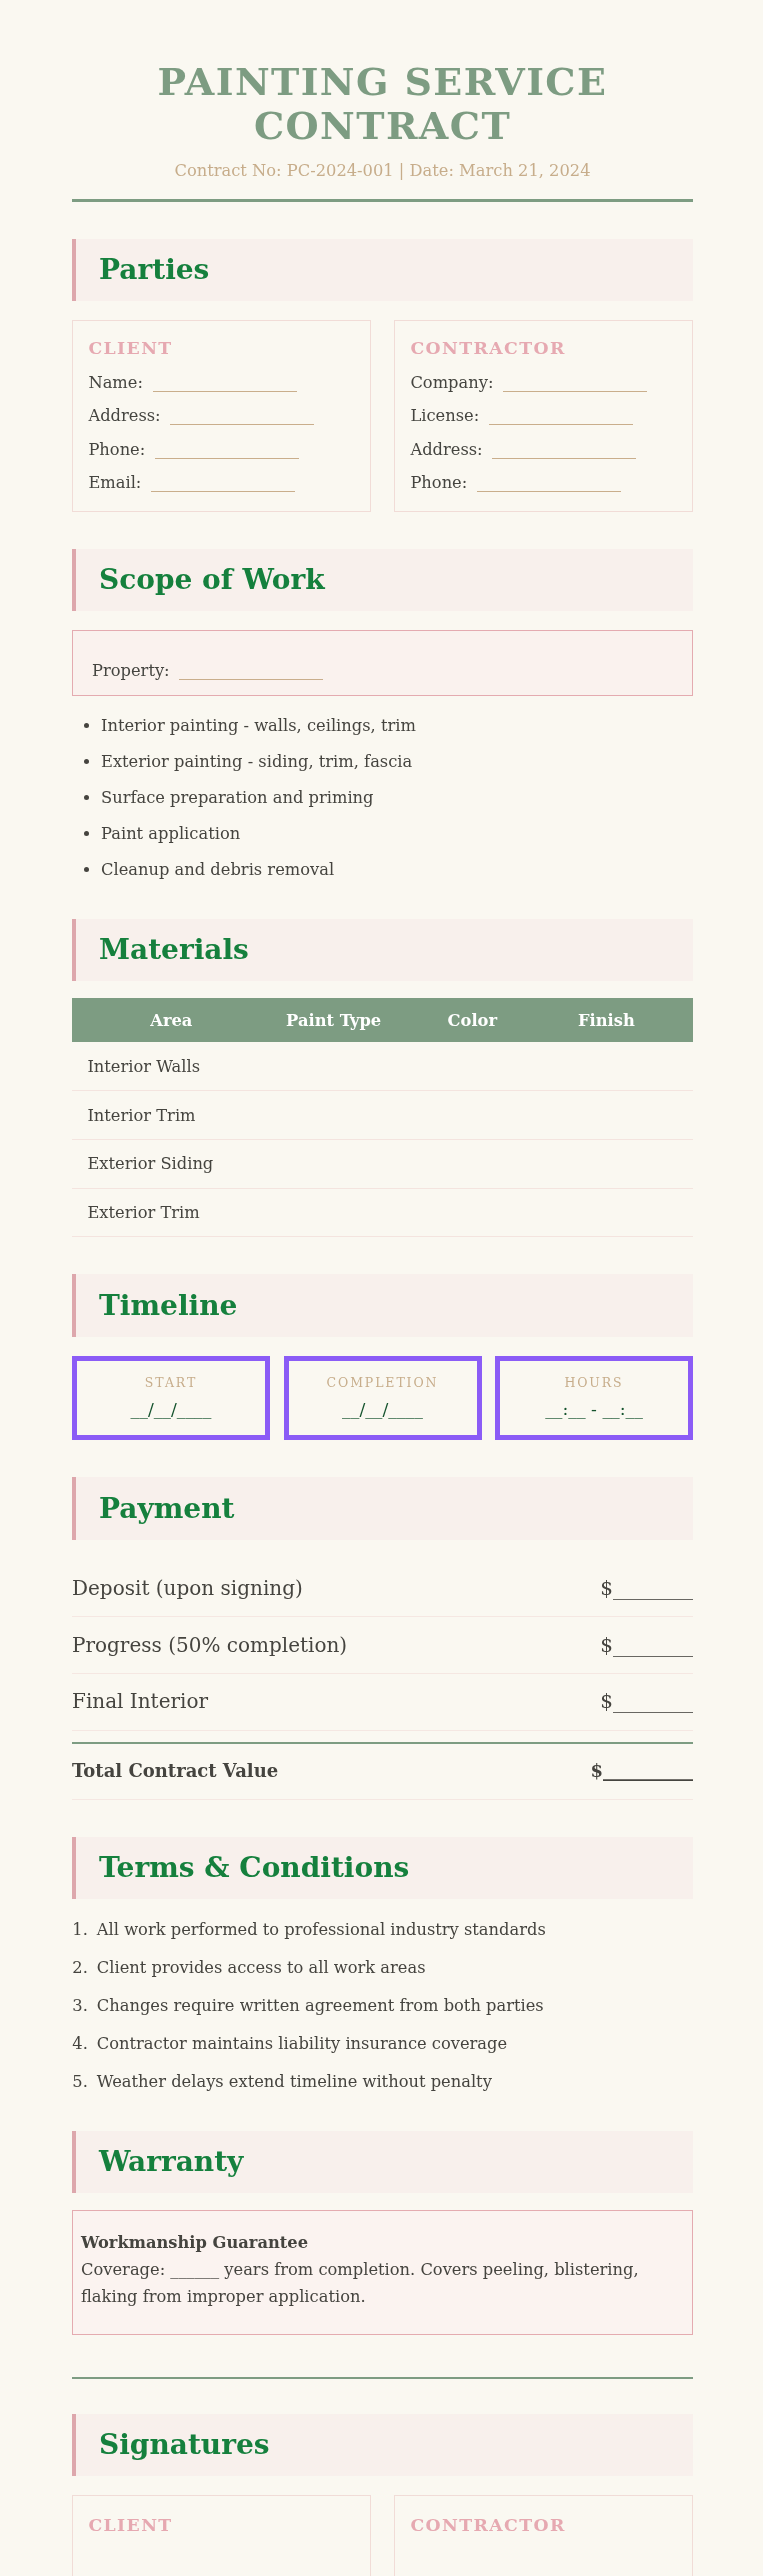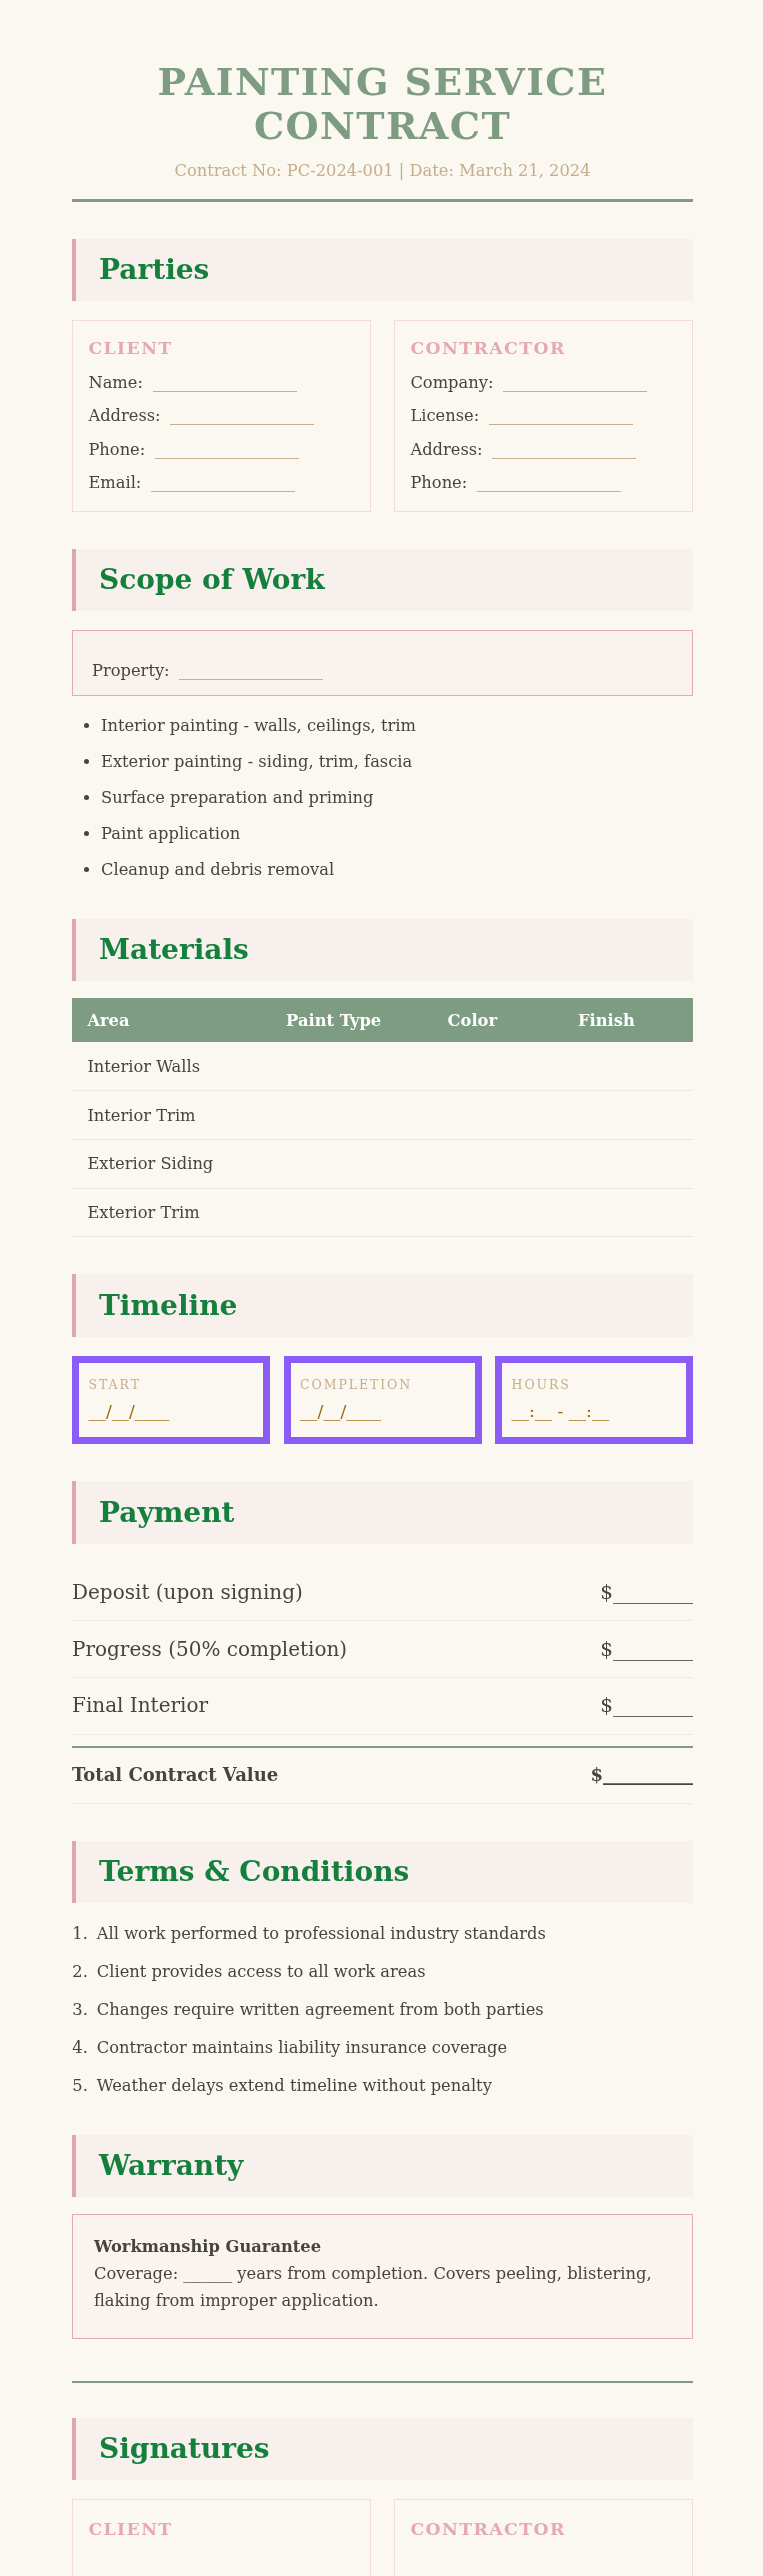--- a/index.html
+++ b/index.html
@@ -106,52 +106,53 @@
     border-collapse: collapse;
     font-size: 16.3px;
   }
   .materials-table th {
     background: #7d9c82;
     color: #ffffff;
     font-weight: bold;
     padding: 12.5px 15.4px;
     text-align: left;
   }
-  .materials-table th:first-child { text-align: left; width: 32%; }
+  .materials-table th:first-child { text-align: center; width: 32%; }
   .materials-table th:nth-child(2) { width: 26%; }
   .materials-table th:nth-child(3) { width: 21%; }
   .materials-table th:nth-child(4) { width: 21%; }
   .materials-table td {
     padding: 14.4px 15.4px;
     border-bottom: 1px solid #f4e4df;
     height: 15.4px;
   }
 
   
   .timeline-grid {
     margin-top: 19px;
     display: grid;
     grid-template-columns: 1fr 1fr 1fr;
     gap: 13.5px;
   }
   .timeline-box {
-    border: 7px solid #8b5cf6;
+    border: 5px solid #8b5cf6;
+    text-align: center;
     padding: 14.4px 9.6px 16.3px 9.6px;
     background: #faf8f1;
   }
   .timeline-label {
     font-size: 12.5px;
     letter-spacing: 1.9px;
     color: #c7ad8b;
     text-transform: uppercase;
   }
   .timeline-value {
     margin-top: 8.7px;
     font-size: 17.3px;
-    color: #a16207;
+    color: #14532d;
   }
 
   
   .payment-rows { margin-top: 21px; }
   .payment-row {
     display: flex;
     justify-content: space-between;
     align-items: baseline;
     padding: 15.4px 0 16.3px 0;
     border-bottom: 1px solid #f5e7e2;
@@ -174,21 +175,21 @@
     margin: 19px 0 0 21px;
     font-size: 16.3px;
   }
   .terms-list li { margin-bottom: 14.4px; line-height: 1.45; padding-left: 3.8px; }
 
   
   .warranty-box {
     margin-top: 17.3px;
     border: 1.4px solid #e4abb0;
     background: #fbf3f0;
-    padding: 19px 21px 23px 21px;
+    padding: 19px 21px 23px 8px;
     font-size: 16.3px;
     line-height: 1.65;
   }
   .warranty-title { font-weight: bold; }
 
   
   .sig-box {
     border: 1px solid #f1dcd7;
     padding: 19px 15.4px 23px 15.4px;
     background: #faf8f1;

